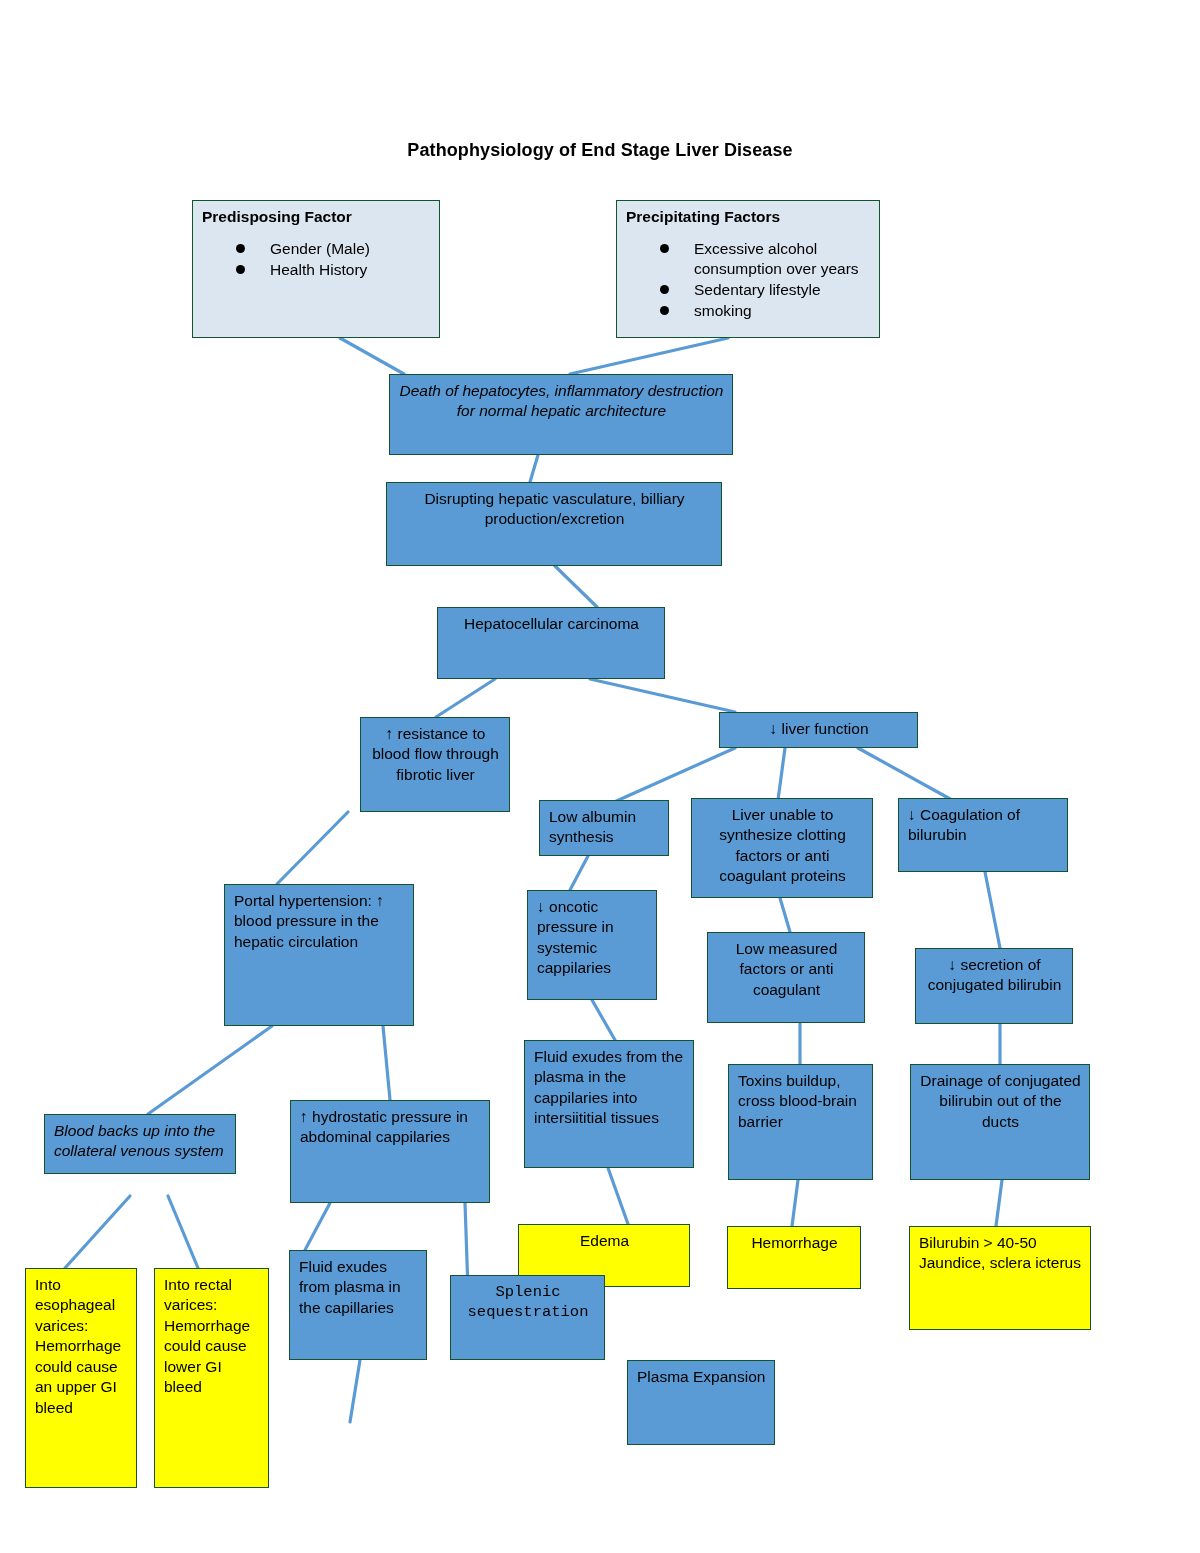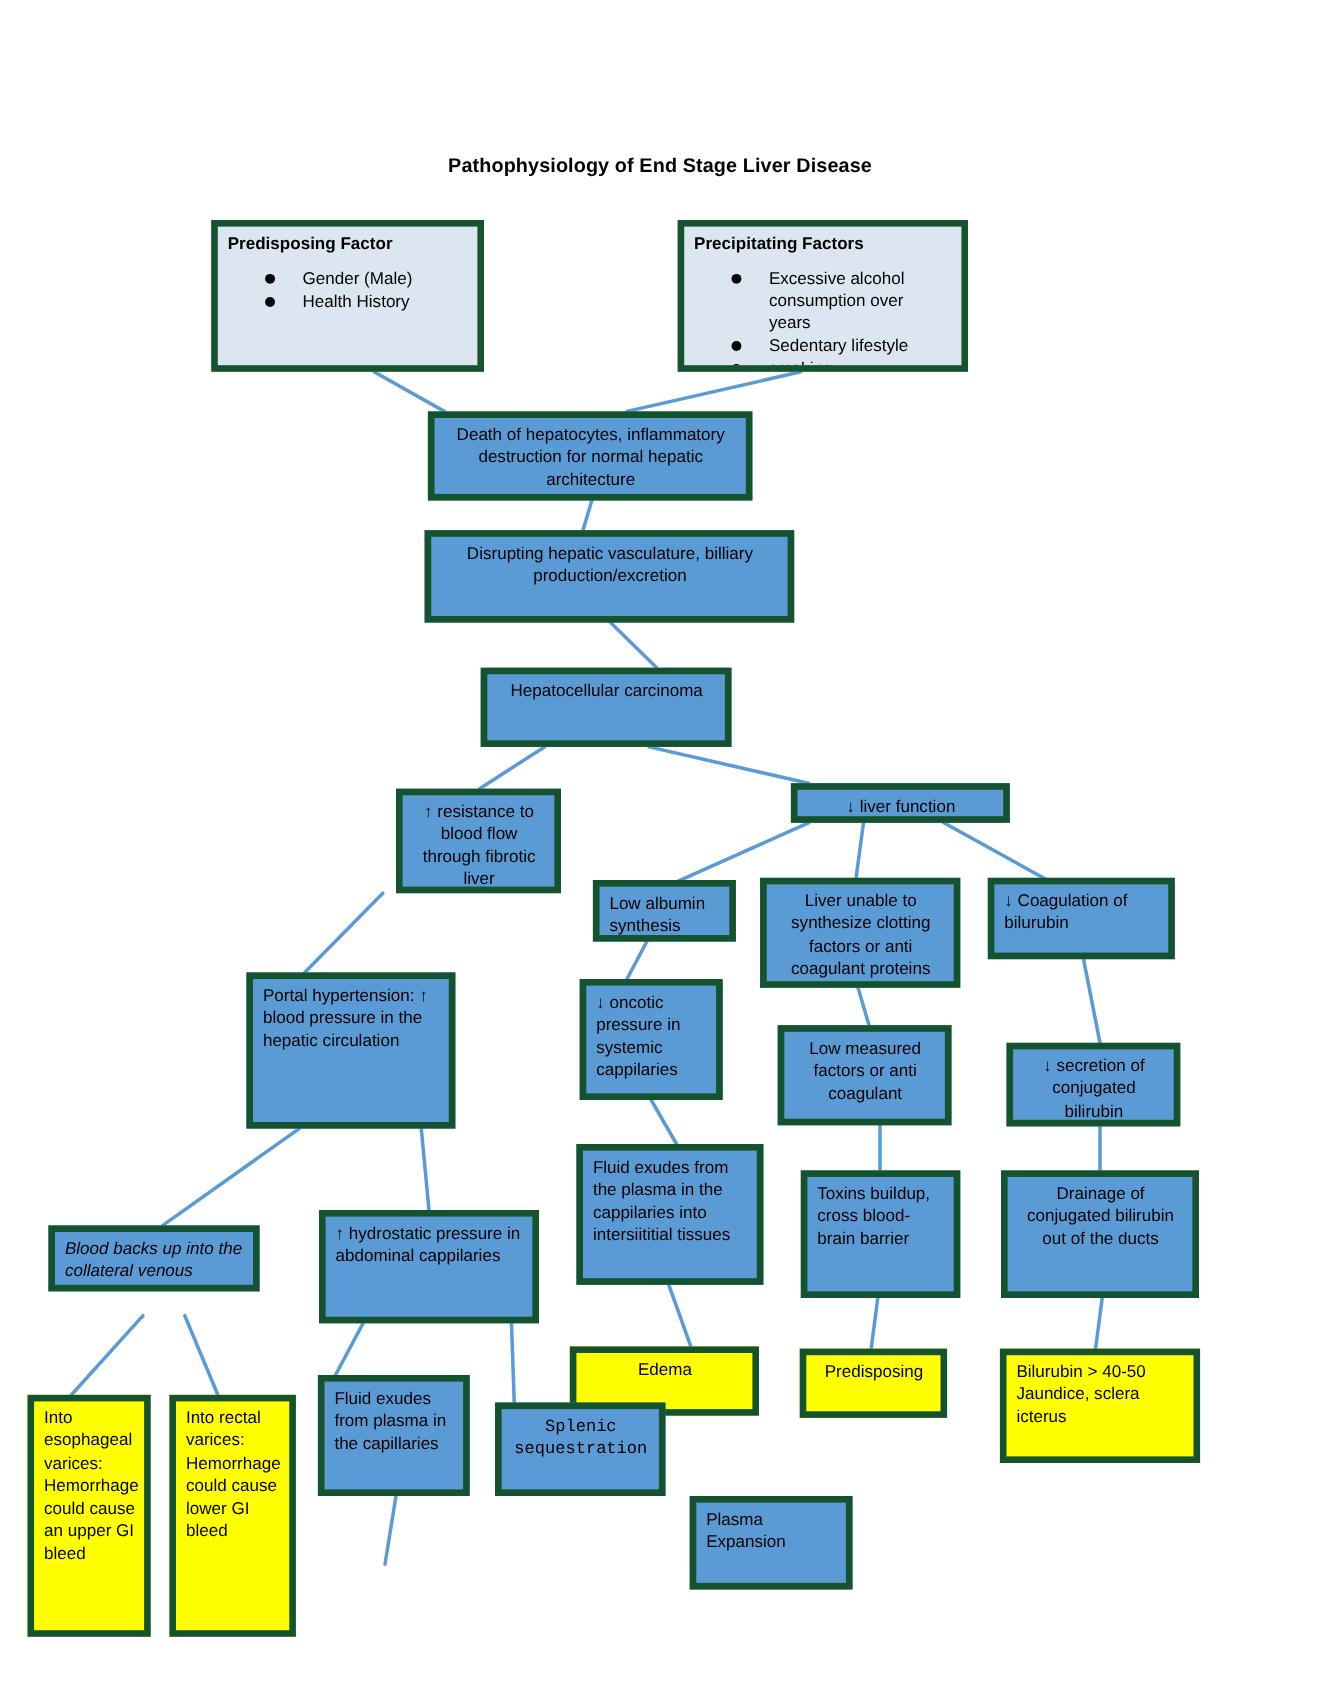--- a/index.html
+++ b/index.html
@@ -32,21 +32,21 @@
     width: 1200px;
     text-align: center;
     font-size: 18px;
     font-weight: bold;
     color: #000000;
     letter-spacing: 0.1px;
   }
   .node {
     position: absolute;
     box-sizing: border-box;
-    border: 6px solid #14532d;
+    border: 1px solid #14532d;
     color: #000000;
     font-size: 15.5px;
     line-height: 1.32;
     overflow: hidden;
   }
   .node .inner {
     padding: 6px 8px 6px 9px;
   }
   .blue   { background: #5B9BD5; }
   .light  { background: #DCE6F1; }
@@ -158,21 +158,21 @@
     <div class="inner">
       <div class="factor-title">Precipitating Factors</div>
       <ul class="bullets">
         <li><span class="dot"></span><span>Excessive alcohol consumption over years</span></li>
         <li><span class="dot"></span><span>Sedentary lifestyle</span></li>
         <li><span class="dot"></span><span>smoking</span></li>
       </ul>
     </div>
   </div>
 
-  <div class="node blue ctr" style="left:389px; top:374px; width:295px; height:81px;">
+  <div class="node blue ctr" style="left:389px; top:374px; width:344px; height:81px;font-style:italic;">
     <div class="inner">Death of hepatocytes, inflammatory destruction for normal hepatic architecture</div>
   </div>
 
   <div class="node blue ctr" style="left:386px; top:482px; width:336px; height:84px;">
     <div class="inner">Disrupting hepatic vasculature, billiary production/excretion</div>
   </div>
 
   <div class="node blue ctr" style="left:437px; top:607px; width:228px; height:72px;">
     <div class="inner">Hepatocellular carcinoma</div>
   </div>
@@ -231,21 +231,21 @@
 
   <div class="node blue lft" style="left:290px; top:1100px; width:200px; height:103px;">
     <div class="inner">↑ hydrostatic pressure in abdominal cappilaries</div>
   </div>
 
   <div class="node yellow ctr" style="left:518px; top:1224px; width:172px; height:63px;">
     <div class="inner">Edema</div>
   </div>
 
   <div class="node yellow ctr" style="left:727px; top:1226px; width:134px; height:63px;">
-    <div class="inner">Predisposing</div>
+    <div class="inner">Hemorrhage</div>
   </div>
 
   <div class="node yellow lft" style="left:909px; top:1226px; width:182px; height:104px;">
     <div class="inner">Bilurubin &gt; 40-50 Jaundice, sclera icterus</div>
   </div>
 
   <div class="node yellow lft" style="left:25px; top:1268px; width:112px; height:220px;">
     <div class="inner">Into esophageal varices: Hemorrhage could cause an upper GI bleed</div>
   </div>
 

